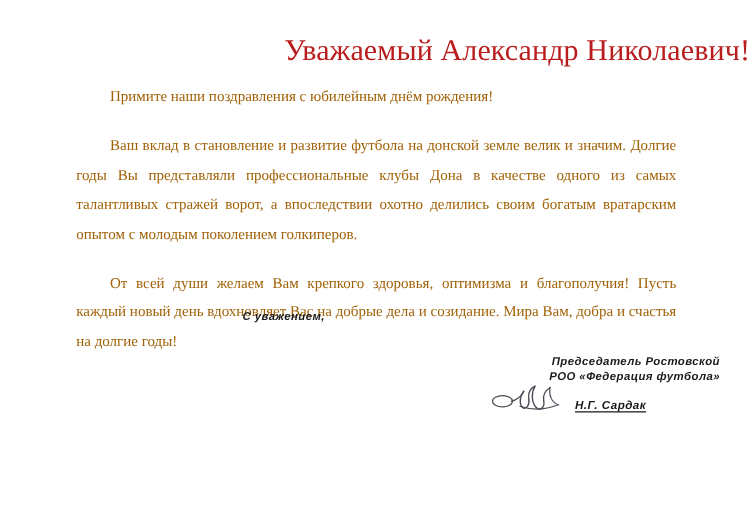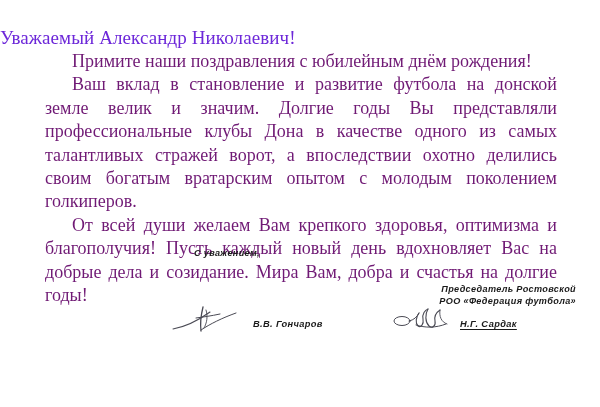--- a/index.html
+++ b/index.html
@@ -23,44 +23,44 @@
     height: 407px;
     box-sizing: border-box;
   }
 
   
   .doc-title {
     position: absolute;
     left: 0;
     top: 13px;
     width: 600px;
-    text-align: left;
-    font-size: 19px;
+    text-align: right;
+    font-size: 24px;
     line-height: 24px;
     font-weight: 400;
     letter-spacing: 0.1px;
-    color: #6d28d9;
+    color: #b91c1c;
     white-space: nowrap;
   }
 
   
   .body-text {
     position: absolute;
     left: 45px;
     top: 50px;
     width: 512px;
   }
   .para {
-    margin: 0;
+    margin: 16px;
     text-align: justify;
     text-justify: inter-word;
     text-indent: 27px;
-    font-size: 18px;
+    font-size: 12px;
     line-height: 23.4px;
-    color: #701a75;
+    color: #a16207;
   }
   .para.last-line-natural {
     text-align-last: left;
   }
 
   
   .sig-area {
     position: absolute;
     left: 0;
     top: 248px;
@@ -154,34 +154,20 @@
   <div class="sig-area">
 
     <div class="script regards">С уважением,</div>
 
 
     <div class="sig-col-right">
       <p class="script sig-role">Председатель Ростовской
 РОО «Федерация футбола»</p>
     </div>
 
-    <div class="sign-row-left">
-      <span class="sig-mark">
-        <svg width="78" height="32" viewBox="0 0 78 32" aria-hidden="true">
-          <g fill="none" stroke="#4a4a54" stroke-linecap="round" stroke-linejoin="round">
-            <path d="M3 25 C 14 23, 26 18, 40 8" stroke-width="1.1"></path>
-            <path d="M33 3 C 31 11, 30 19, 31 27" stroke-width="1.3"></path>
-            <path d="M26 14 C 33 13, 41 12, 50 10" stroke-width="1"></path>
-            <path d="M31 26 C 40 20, 52 14, 66 9" stroke-width="1"></path>
-            <path d="M36 6 C 38 12, 37 19, 34 24" stroke-width="0.9"></path>
-          </g>
-        </svg>
-      </span>
-      <span class="script sig-name">В.В. Гончаров</span>
-    </div>
 
     <div class="sign-row-right">
       <span class="sig-mark">
         <svg width="64" height="32" viewBox="0 0 64 32" aria-hidden="true">
           <g fill="none" stroke="#4a4a54" stroke-linecap="round" stroke-linejoin="round">
             <ellipse cx="10" cy="17" rx="8" ry="4.5" stroke-width="1"></ellipse>
             <path d="M17 17 C 22 16, 25 13, 27 9" stroke-width="1"></path>
             <path d="M27 9 C 24 13, 23 19, 26 22 C 29 24, 32 20, 31 15 C 30 10, 33 6, 36 5" stroke-width="1.1"></path>
             <path d="M36 5 C 33 10, 33 18, 37 22 C 40 25, 44 22, 43 17 C 42 12, 45 8, 48 6" stroke-width="1.1"></path>
             <path d="M24 21 C 33 24, 44 24, 54 20" stroke-width="1"></path>

